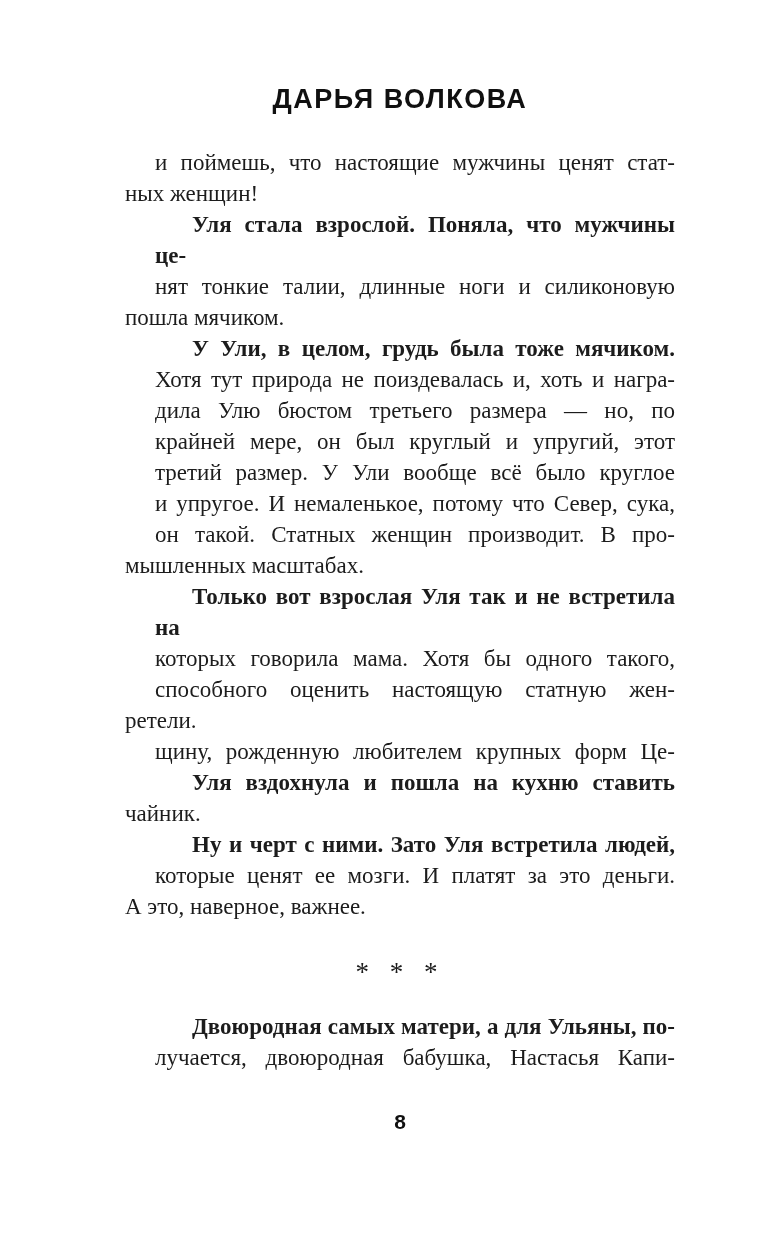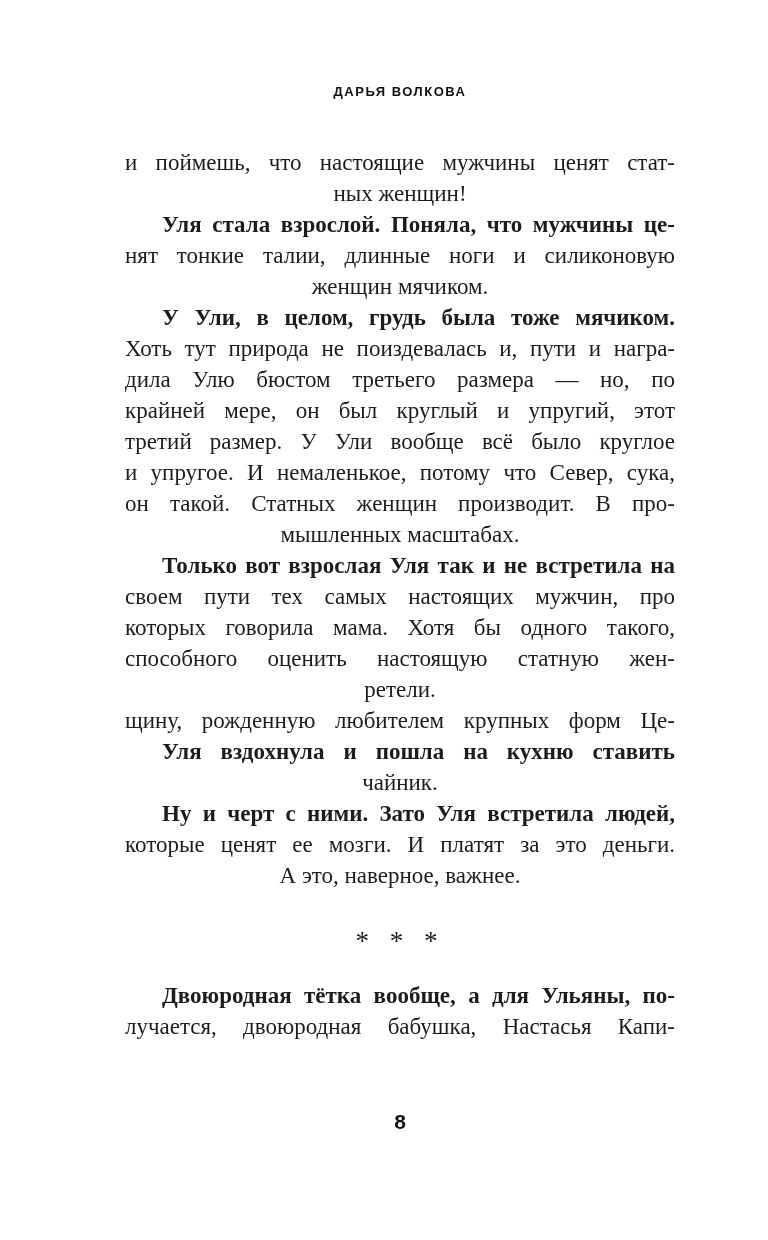--- a/index.html
+++ b/index.html
@@ -19,38 +19,39 @@
     color: var(--text-color, #1c1c1c);
   }
   .running-head {
     position: absolute;
     top: 84px;
     left: 125px;
     width: 550px;
     text-align: center;
     font-family: "Liberation Sans", sans-serif;
     font-weight: bold;
-    font-size: 13px;
+    font-size: 27px;
     letter-spacing: 1.5px;
     color: #101010;
   }
   .text-block {
     position: absolute;
     top: 147px;
     left: 125px;
     width: 550px;
     font-size: 23px;
     line-height: 31px;
     color: var(--text-color, #1c1c1c);
   }
   .paragraph { margin: 0; }
-  .line { text-align: center; }
+  .line { text-align: left; }
   .line.just {
     text-align: justify;
     text-align-last: justify;
+    margin-left: 30px;
   }
   .line.indent { text-indent: 37px; font-weight: bold; }
   .separator {
     text-align: center;
     font-size: 27px;
     letter-spacing: 7px;
     line-height: 31px;
     margin-top: 28px;
     margin-bottom: 30px;
     position: relative;
@@ -75,50 +76,49 @@
   <div class="running-head">ДАРЬЯ ВОЛКОВА</div>
 
   <div class="text-block">
       <div class="paragraph">
         <div class="line just">и поймешь, что настоящие мужчины ценят стат-</div>
         <div class="line">ных женщин!</div>
       </div>
       <div class="paragraph">
         <div class="line just indent">Уля стала взрослой. Поняла, что мужчины це-</div>
         <div class="line just">нят тонкие талии, длинные ноги и силиконовую</div>
-        <div class="line">женщин мячиком.</div>
+        <div class="line">пошла мячиком.</div>
       </div>
       <div class="paragraph">
         <div class="line just indent">У Ули, в целом, грудь была тоже мячиком.</div>
-        <div class="line just">Хоть тут природа не поиздевалась и, пути и награ-</div>
+        <div class="line just">Хотя тут природа не поиздевалась и, хоть и награ-</div>
         <div class="line just">дила Улю бюстом третьего размера — но, по</div>
         <div class="line just">крайней мере, он был круглый и упругий, этот</div>
         <div class="line just">третий размер. У Ули вообще всё было круглое</div>
         <div class="line just">и упругое. И немаленькое, потому что Север, сука,</div>
         <div class="line just">он такой. Статных женщин производит. В про-</div>
         <div class="line">мышленных масштабах.</div>
       </div>
       <div class="paragraph">
         <div class="line just indent">Только вот взрослая Уля так и не встретила на</div>
-        <div class="line just">своем пути тех самых настоящих мужчин, про</div>
         <div class="line just">которых говорила мама. Хотя бы одного такого,</div>
         <div class="line just">способного оценить настоящую статную жен-</div>
         <div class="line">ретели.</div>
         <div class="line just">щину, рожденную любителем крупных форм Це-</div>
       </div>
       <div class="paragraph">
         <div class="line just indent">Уля вздохнула и пошла на кухню ставить</div>
         <div class="line">чайник.</div>
       </div>
       <div class="paragraph">
         <div class="line just indent">Ну и черт с ними. Зато Уля встретила людей,</div>
         <div class="line just">которые ценят ее мозги. И платят за это деньги.</div>
         <div class="line">А это, наверное, важнее.</div>
       </div>
       <div class="separator">* * *</div>
       <div class="paragraph">
-        <div class="line just indent">Двоюродная тётка вообще, а для Ульяны, по-</div>
+        <div class="line just indent">Двоюродная самых матери, а для Ульяны, по-</div>
         <div class="line just">лучается, двоюродная бабушка, Настасья Капи-</div>
       </div>
     </div>
 
   <div class="page-number">8</div>
 </div>
 
 </body></html>

